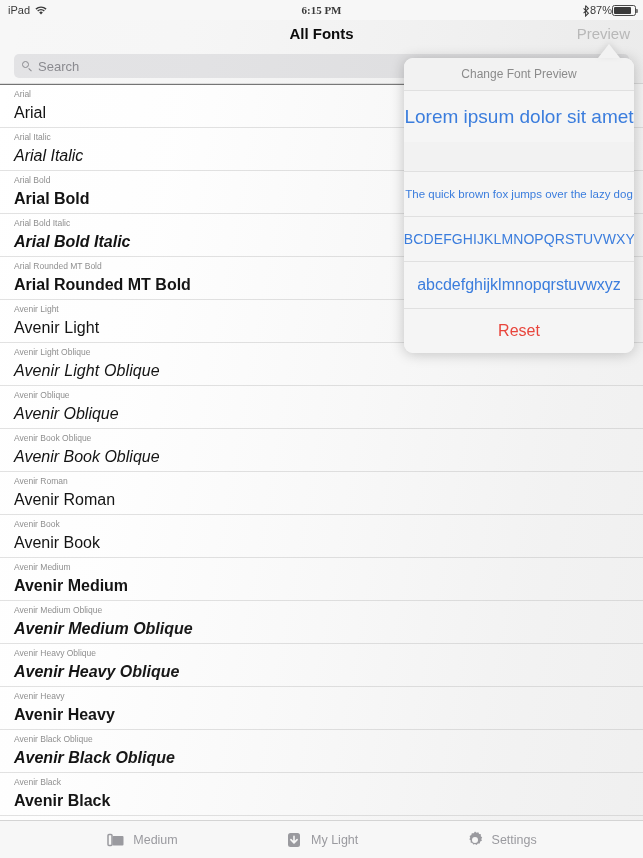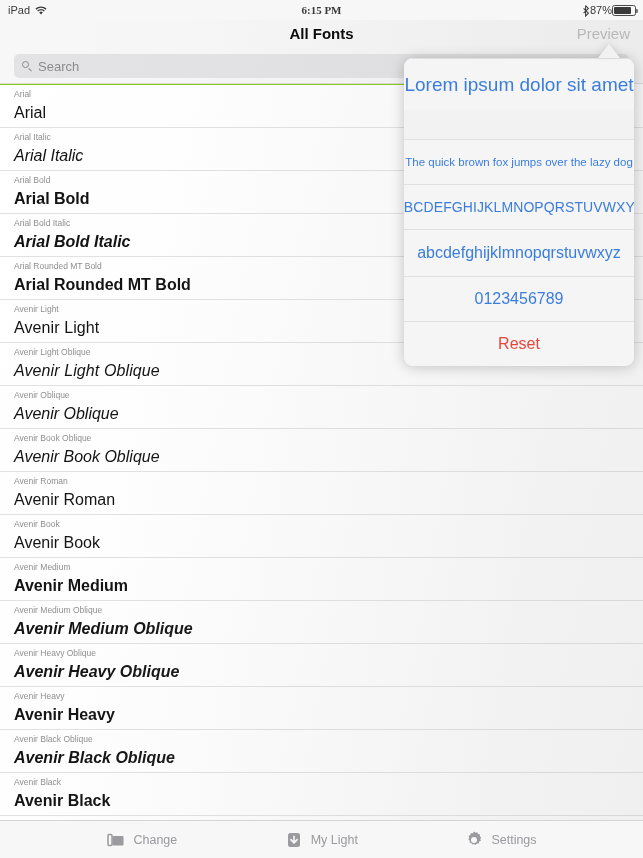--- a/index.html
+++ b/index.html
@@ -2,21 +2,21 @@
 <html><head>
 <meta charset="utf-8">
 <style>
   html,body{margin:0;padding:0;}
   body{
     width:643px;height:858px;overflow:hidden;
     background:#ffffff;
     font-family:"Liberation Sans","DejaVu Sans",sans-serif;
     -webkit-font-smoothing:antialiased;
   }
-  #app{position:relative;width:551px;height:858px;background:#84cc16;}
+  #app{position:relative;width:551px;height:858px;background:#737373;}
 
   
   .statusbar{
     position:absolute;left:0;top:0;width:643px;height:20px;
     background:#f7f7f7;
     display:flex;align-items:center;
     font-size:11px;color:#3a3a3a;
   }
   .sb-left{position:absolute;left:8px;display:flex;align-items:center;gap:5px;}
   .sb-center{position:absolute;left:0;width:643px;text-align:center;font-weight:bold;font-size:11px;font-family:Liberation Serif, serif;}
@@ -264,40 +264,40 @@
       <div class="row">
         <div class="meta">Avenir Black</div>
         <div class="sample s-heavy">Avenir Black</div>
       </div>
     </div>
 
   <div class="dim"></div>
 
   <div class="pop-arrow"></div>
   <div class="popover">
+    <div class="pop-head">Change Font Preview</div>
     <div id="pop-items">
         <div class="pop-item pi-lorem">Lorem ipsum dolor sit amet</div>
         <div class="pop-item pi-quick">The quick brown fox jumps over the lazy dog</div>
         <div class="pop-item pi-upper">ABCDEFGHIJKLMNOPQRSTUVWXYZ</div>
         <div class="pop-item pi-lower">abcdefghijklmnopqrstuvwxyz</div>
-        <div class="pop-item pi-digits">0123456789</div>
         <div class="pop-item pi-reset">Reset</div>
       </div>
   </div>
 
   <div class="tabbar">
     <div class="spacer"></div>
     <div class="tab">
       <span class="tab-ico">
         <svg viewBox="0 0 20 20" width="20" height="20">
           <rect x="2" y="4.5" width="4" height="11" rx="1" fill="none" stroke="#9a9a9f" stroke-width="1.5"></rect>
           <rect x="6.5" y="6" width="11" height="9.5" rx="1" fill="#9a9a9f"></rect>
         </svg>
       </span>
-      <span class="tab-label">Change</span>
+      <span class="tab-label">Medium</span>
     </div>
     <div class="spacer"></div>
     <div class="tab">
       <span class="tab-ico">
         <svg viewBox="0 0 20 20" width="20" height="20">
           <rect x="4" y="3" width="12" height="14" rx="2.5" fill="#9a9a9f"></rect>
           <path d="M10 6.2 L10 12 M6.9 9.6 L10 12.9 L13.1 9.6" stroke="#f7f7f7" stroke-width="1.6" fill="none" stroke-linecap="round" stroke-linejoin="round"></path>
         </svg>
       </span>
       <span class="tab-label">My Light</span>

